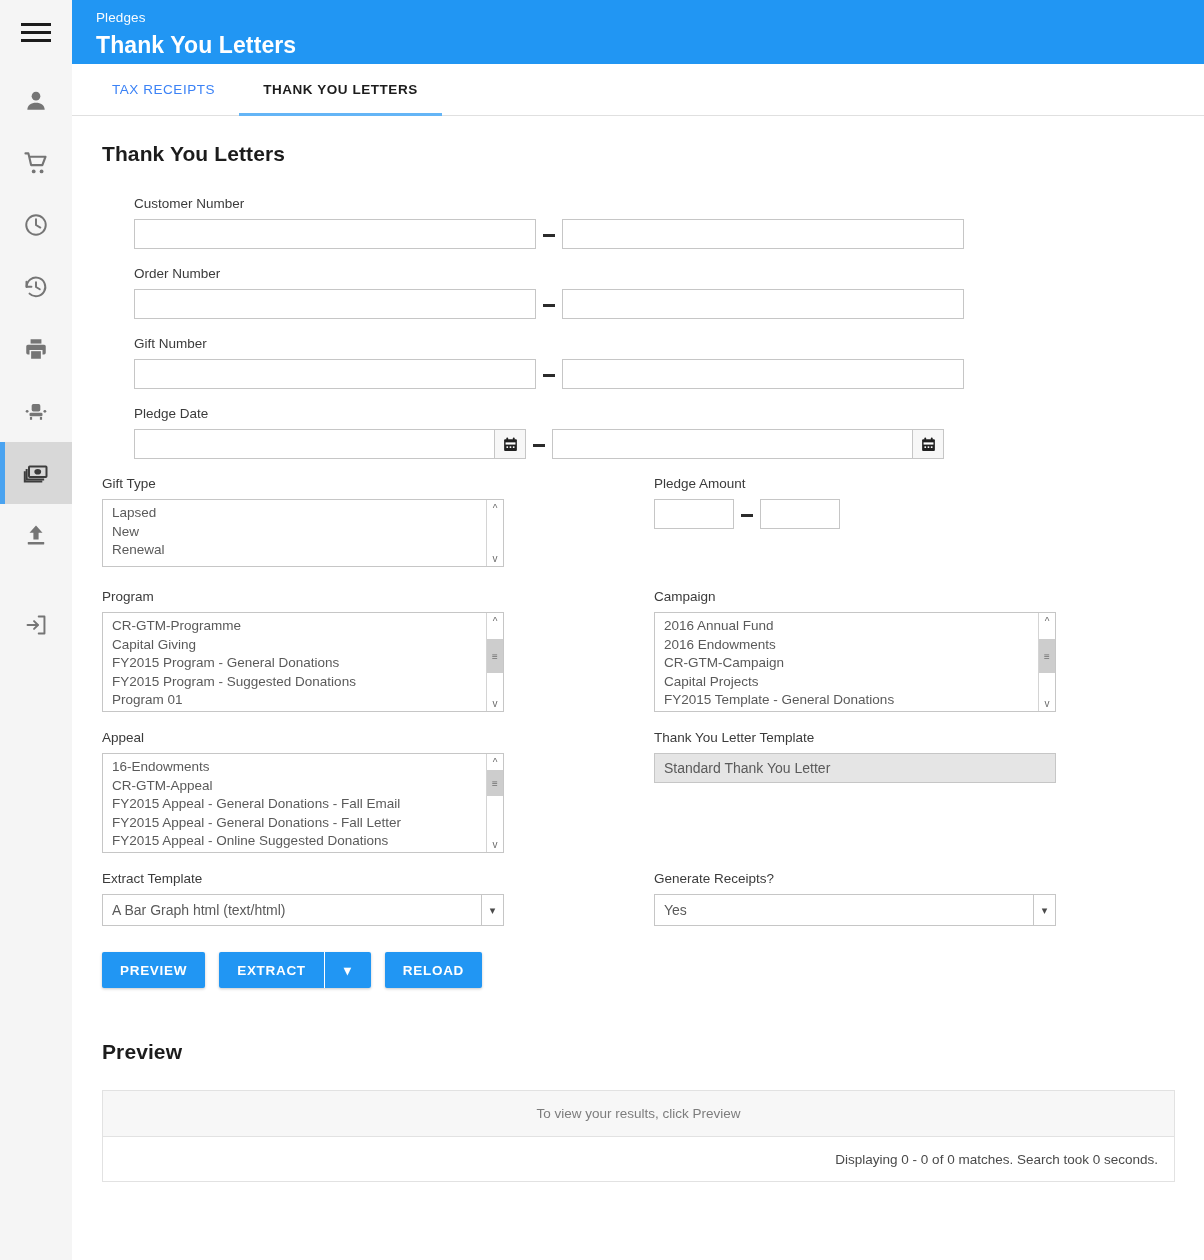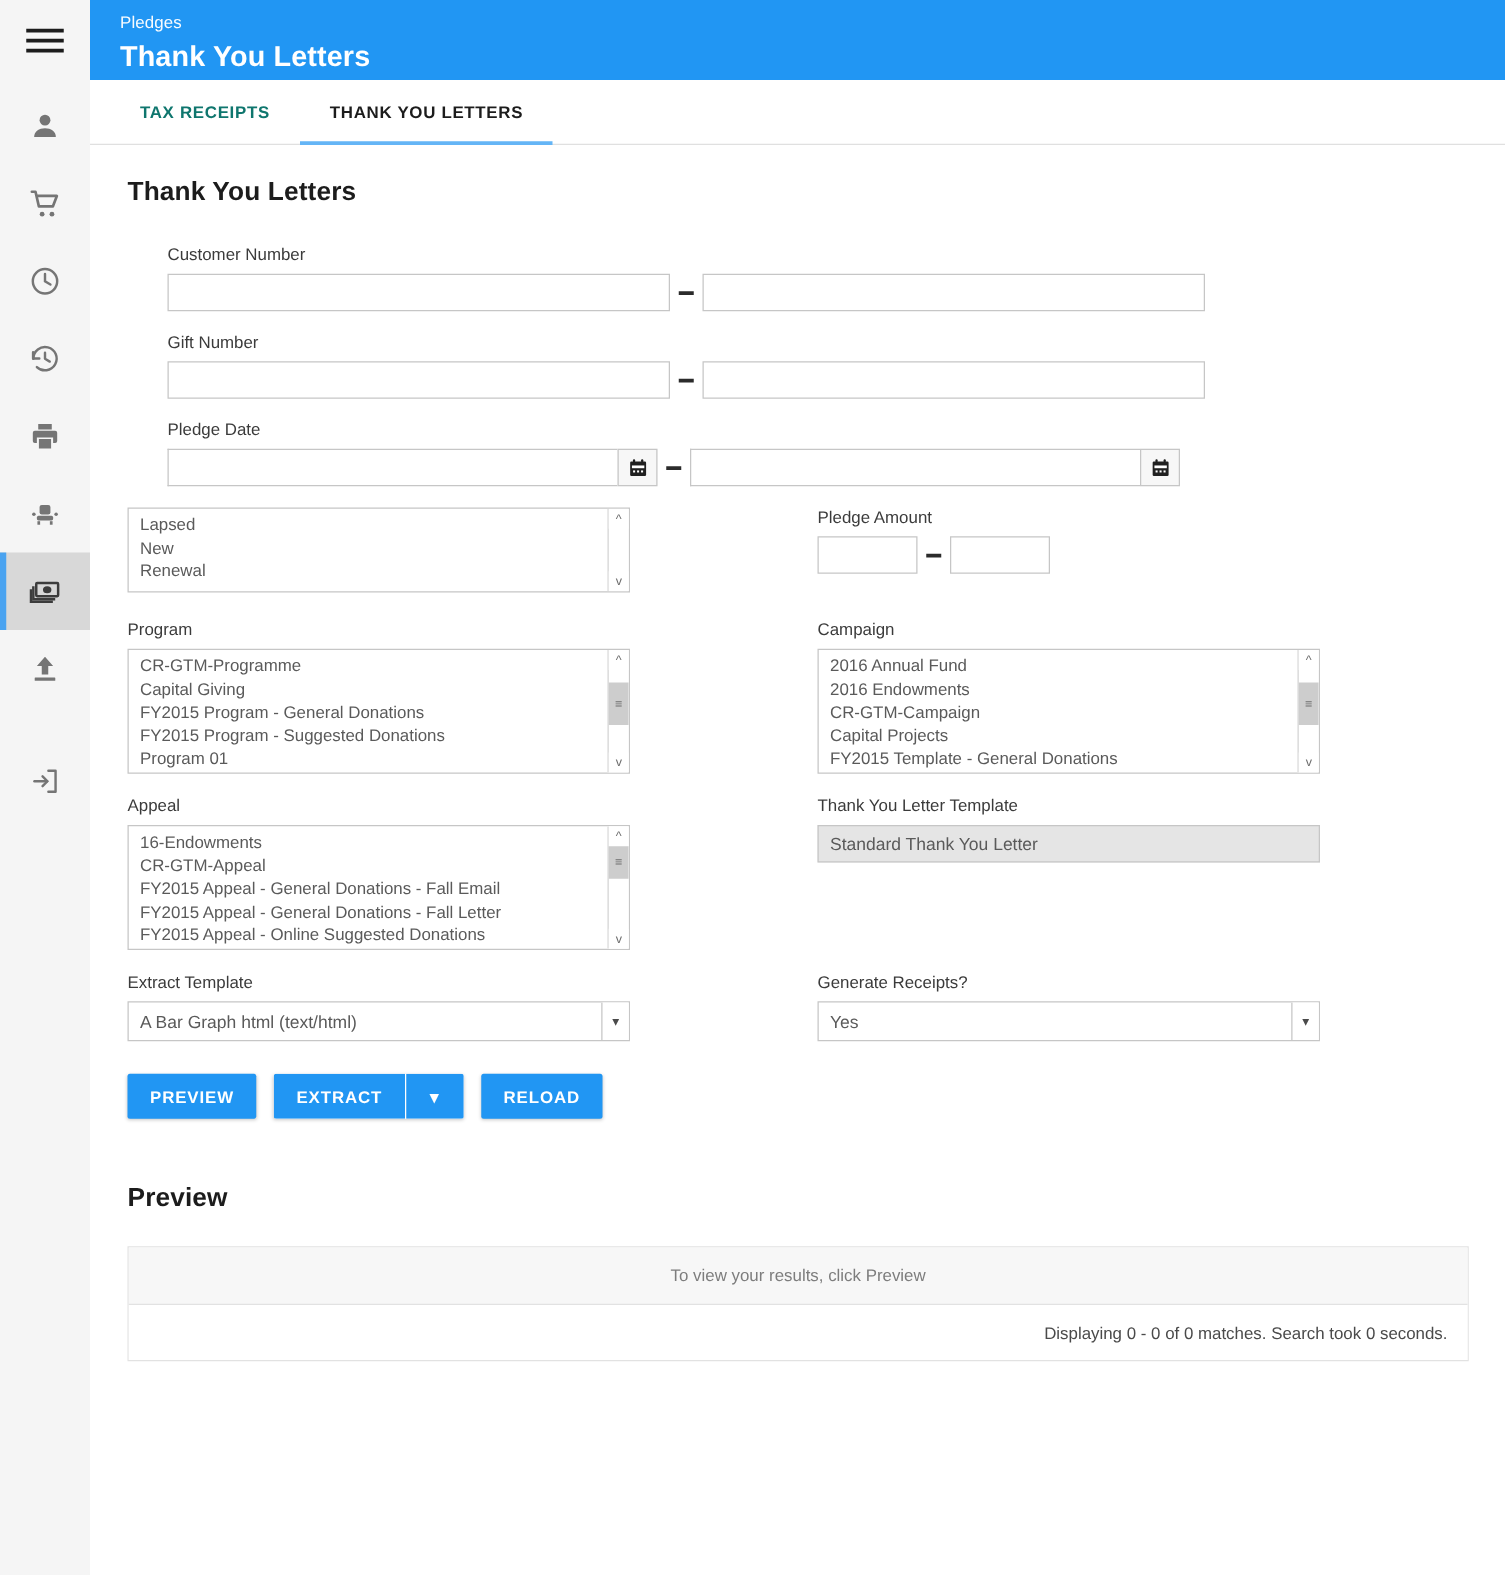--- a/index.html
+++ b/index.html
@@ -59,22 +59,22 @@
   }
 
   .tabbar {
     height: 52px; background: #fff; border-bottom: 1px solid #e0e0e0;
     display: flex; align-items: stretch; padding-left: 16px;
     position: relative;
   }
   .tab {
     display: flex; align-items: center; justify-content: center;
     padding: 0 24px;
-    font-size: 13.5px; letter-spacing: .55px; font-weight: 700;
-    color: #0f766e; cursor: pointer; position: relative;
+    font-size: 13.5px; letter-spacing: .55px; font-weight: 400;
+    color: #3b82f6; cursor: pointer; position: relative;
   }
   .tab.active { color: #1c1c1c; font-weight: bold; }
   .tab.active::after {
     content: ""; position: absolute; left: 0; right: 0; bottom: -1px; height: 3px;
     background: #64b5f6;
   }
 
   .page {
     padding: 26px 32px 0 30px;
     position: relative;
@@ -321,20 +321,28 @@
 
       <div class="field-block">
         <div class="field-label">Customer Number</div>
         <div class="range-row">
           <input class="txt wide" type="text" value="" style="">
           <span class="dash"><span class="bar"></span></span>
           <input class="txt wide" type="text" value="" style="">
         </div>
       </div>
 
+      <div class="field-block">
+        <div class="field-label">Order Number</div>
+        <div class="range-row">
+          <input class="txt wide" type="text" value="" style="">
+          <span class="dash"><span class="bar"></span></span>
+          <input class="txt wide" type="text" value="" style="">
+        </div>
+      </div>
 
       <div class="field-block">
         <div class="field-label">Gift Number</div>
         <div class="range-row">
           <input class="txt wide" type="text" value="" style="">
           <span class="dash"><span class="bar"></span></span>
           <input class="txt wide" type="text" value="" style="">
         </div>
       </div>
 
@@ -368,20 +376,21 @@
                 <rect x="10.8" y="14.6" width="2.3" height="2.3" fill="#fff"></rect>
                 <rect x="15.3" y="14.6" width="2.3" height="2.3" fill="#fff"></rect>
               </svg>
             </span>
           </span>
         </div>
       </div>
 
       <div class="cols" style="margin-bottom:22px;">
         <div class="col-left">
+          <div class="field-label">Gift Type</div>
           <div class="listbox short">
             <div class="opts">
               <div class="opt">Lapsed</div>
               <div class="opt">New</div>
               <div class="opt">Renewal</div>
             </div>
             <div class="lb-scroll">
               <div class="lb-arrow">^</div>
               <div class="lb-track"></div>
               <div class="lb-arrow">v</div>

